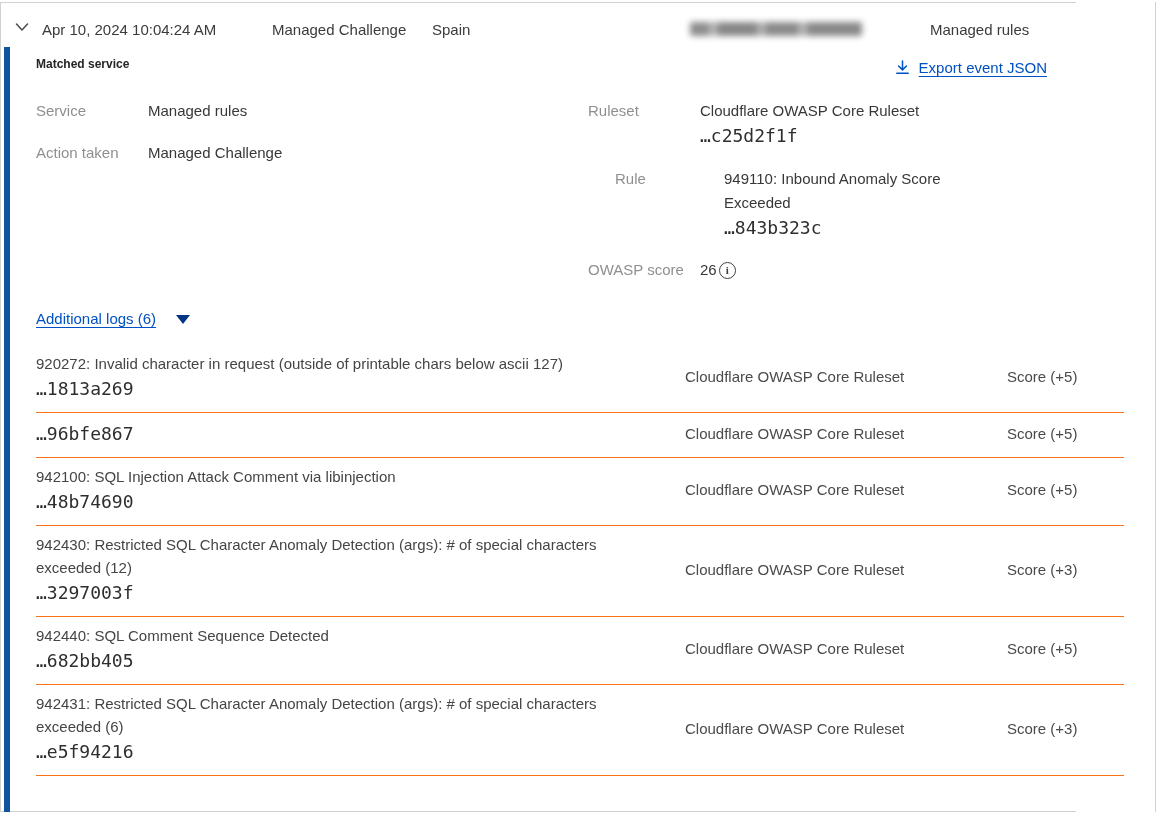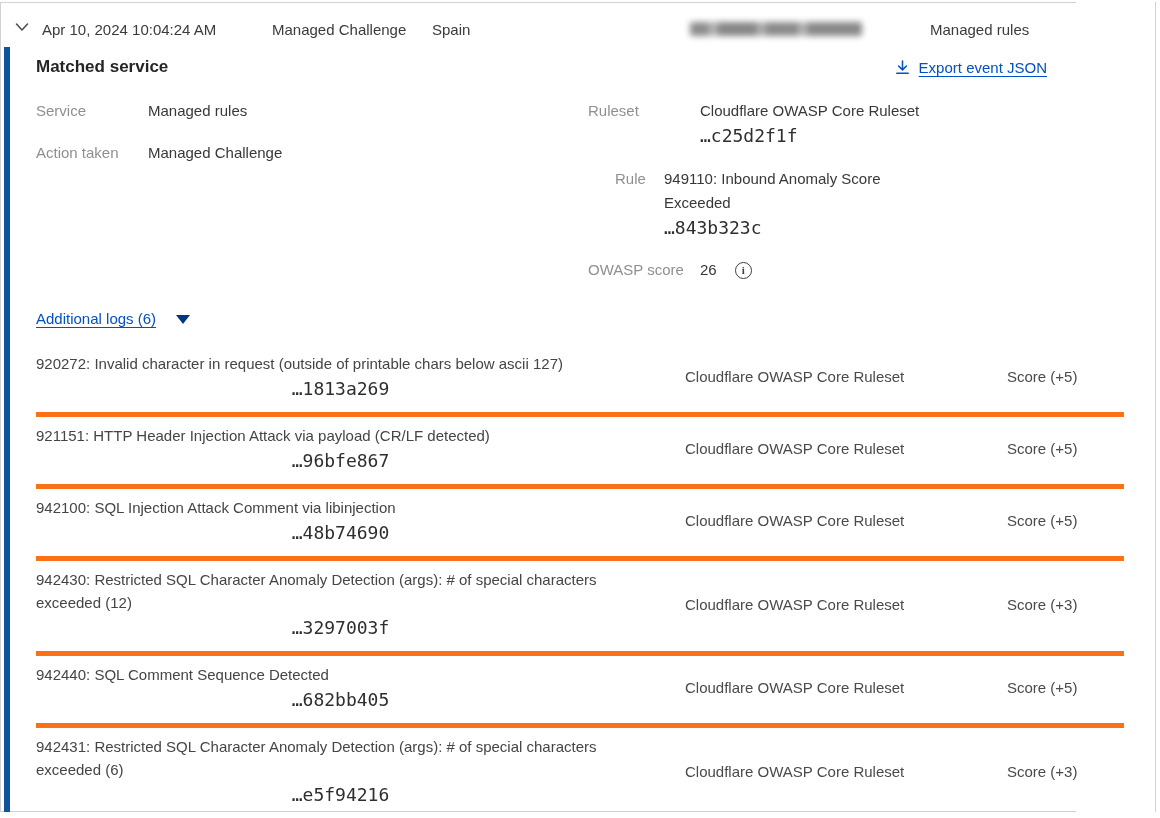--- a/index.html
+++ b/index.html
@@ -31,44 +31,44 @@
   .ev-country { left: 432px; top: 18px; }
   .ev-service { left: 930px; top: 18px; }
   .redacted {
     position: absolute; left: 690px; top: 19px; width: 172px; height: 14px;
     border-radius: 2px;
     background: linear-gradient(90deg,#8d8d8d 0 10%,#b5b5b5 12% 15%,#868686 17% 38%,#b0b0b0 40% 43%,#8a8a8a 45% 62%,#b5b5b5 64% 67%,#888 69% 100%);
     filter: blur(3px);
   }
 
   
-  .title { position: absolute; left: 36px; top: 57px; font-size: 17px; font-weight: 700; color: #252525; }
+  .title { position: absolute; left: 36px; top: 57px; font-size: 12px; font-weight: 700; color: #252525; }
   .export-link {
     position: absolute; right: 29px; top: 59px;
     display: flex; align-items: center; gap: 8px;
     color: #0051c3; font-size: 15px; cursor: pointer; text-decoration: none; text-align: right;
   }
   .export-link .txt { text-decoration: underline; text-underline-offset: 3px; }
   .export-link svg { display: block; }
 
   .field-label { position: absolute; color: #8f8f8f; font-size: 15px; line-height: 20px; white-space: nowrap; }
   .field-value { position: absolute; color: #383838; font-size: 15px; line-height: 24px; }
   .mono { font-family: "DejaVu Sans Mono", monospace; font-size: 18px; color: #2e2e2e; line-height: 25px; }
 
   .lab-service { left: 36px; top: 101px; }
   .val-service { left: 148px; top: 99px; }
   .lab-action  { left: 36px; top: 143px; }
   .val-action  { left: 148px; top: 141px; }
 
   .lab-ruleset { left: 588px; top: 101px; }
   .val-ruleset { left: 700px; top: 99px; width: 260px; }
   .lab-rule    { left: 588px; top: 169px; margin-left: 27px; }
-  .val-rule    { left: 664px; top: 167px; width: 250px; }
+  .val-rule    { left: 724px; top: 167px; width: 250px; }
   .lab-owasp   { left: 588px; top: 260px; }
-  .val-owasp   { left: 700px; top: 258px; display: flex; align-items: center; gap: 18px; }
+  .val-owasp   { left: 700px; top: 258px; display: flex; align-items: center; gap: 2px; }
   .info-icon {
     display: inline-flex; align-items: center; justify-content: center;
     width: 17px; height: 17px; border: 1px solid #3f3f3f; border-radius: 50%;
     font-family: "Liberation Serif", serif; font-size: 11px; font-weight: 700; color: #3f3f3f;
     cursor: pointer;
   }
 
   .additional-logs {
     position: absolute; left: 36px; top: 310px;
     display: inline-flex; align-items: center; gap: 20px;
@@ -78,24 +78,24 @@
   .tri-down {
     width: 0; height: 0; margin-top: 2px;
     border-left: 7px solid transparent; border-right: 7px solid transparent;
     border-top: 9px solid #003681;
   }
 
   
   .logs-table { position: absolute; left: 36px; top: 345px; width: 1088px; }
   .log-row {
     display: grid; grid-template-columns: 1fr 322px 117px;
-    padding: 7px 0 11px; border-bottom: 5px solid #f97316;
+    padding: 7px 0 11px; border-bottom: 1px solid #f97316;
   }
   .log-desc  { color: #454545; font-size: 15px; line-height: 23px; padding-right: 40px; }
-  .log-id    { margin-top: 1px; text-align: center; }
+  .log-id    { margin-top: 1px; }
   .log-mid   { align-self: center; color: #4a4a4a; font-size: 15px; }
   .log-score { align-self: center; color: #4a4a4a; font-size: 15px; }
 </style>
 </head>
 <body>
 
 <div class="panel">
   <div class="border-top"></div>
   <div class="border-left"></div>
   <div class="border-right"></div>
@@ -156,21 +156,20 @@
   <div class="log-row">
       <div class="log-desc">
         <div>920272: Invalid character in request (outside of printable chars below ascii 127)</div>
         <div class="mono log-id">…1813a269</div>
       </div>
       <div class="log-mid">Cloudflare OWASP Core Ruleset</div>
       <div class="log-score">Score (+5)</div>
     </div>
       <div class="log-row">
       <div class="log-desc">
-        <div>921151: HTTP Header Injection Attack via payload (CR/LF detected)</div>
         <div class="mono log-id">…96bfe867</div>
       </div>
       <div class="log-mid">Cloudflare OWASP Core Ruleset</div>
       <div class="log-score">Score (+5)</div>
     </div>
       <div class="log-row">
       <div class="log-desc">
         <div>942100: SQL Injection Attack Comment via libinjection</div>
         <div class="mono log-id">…48b74690</div>
       </div>

